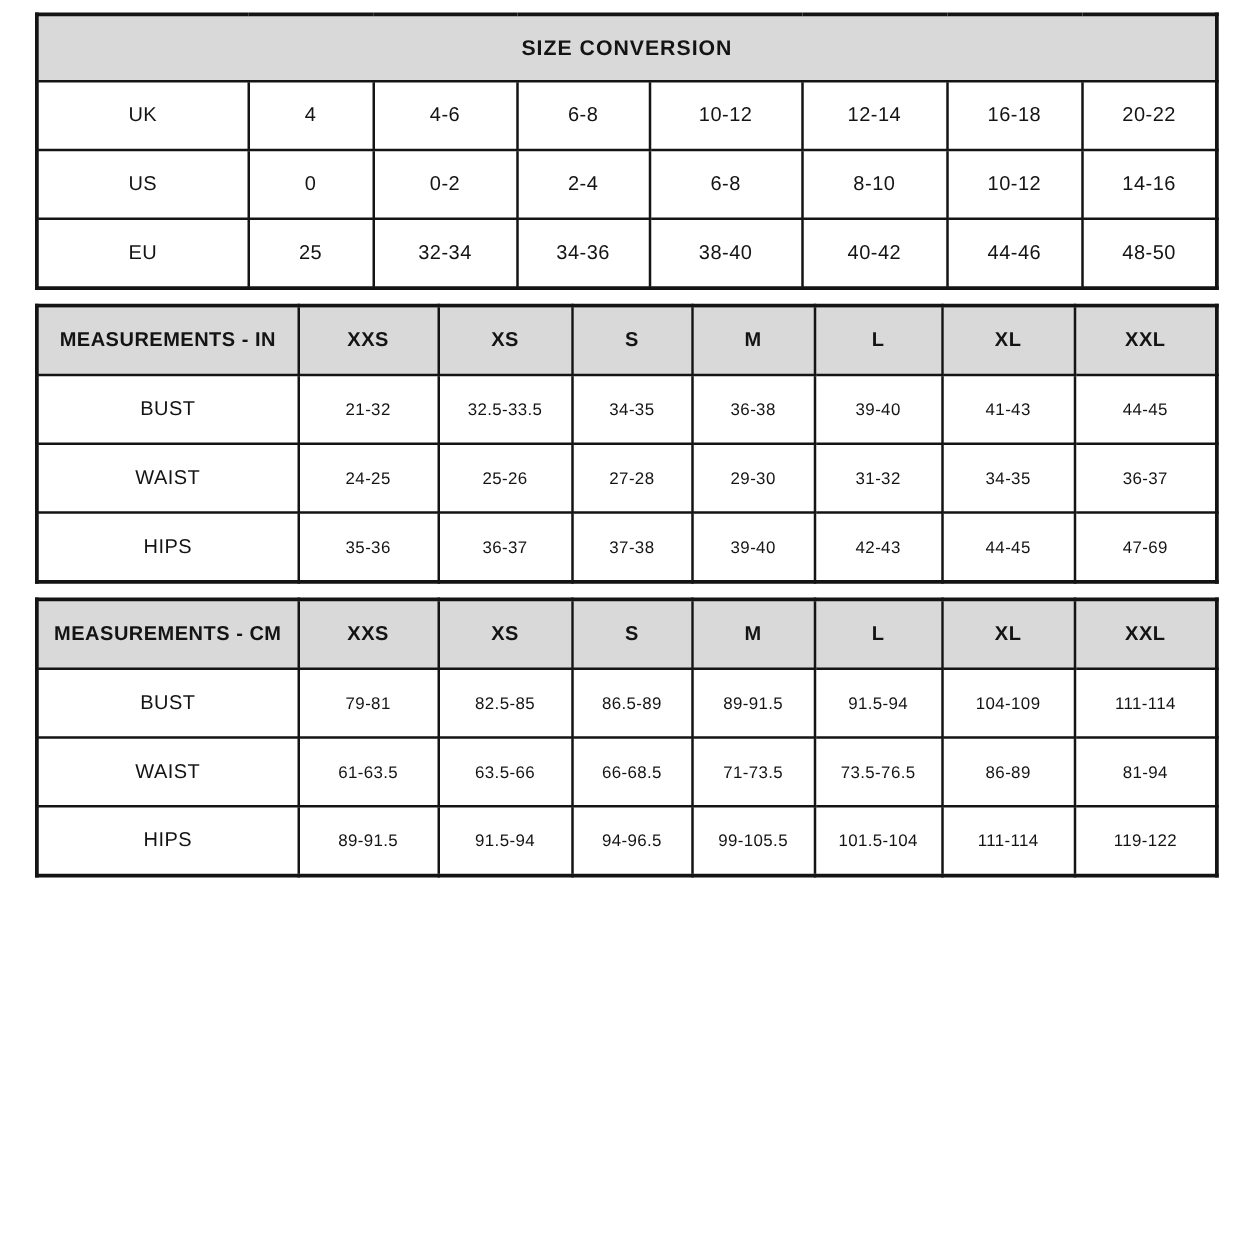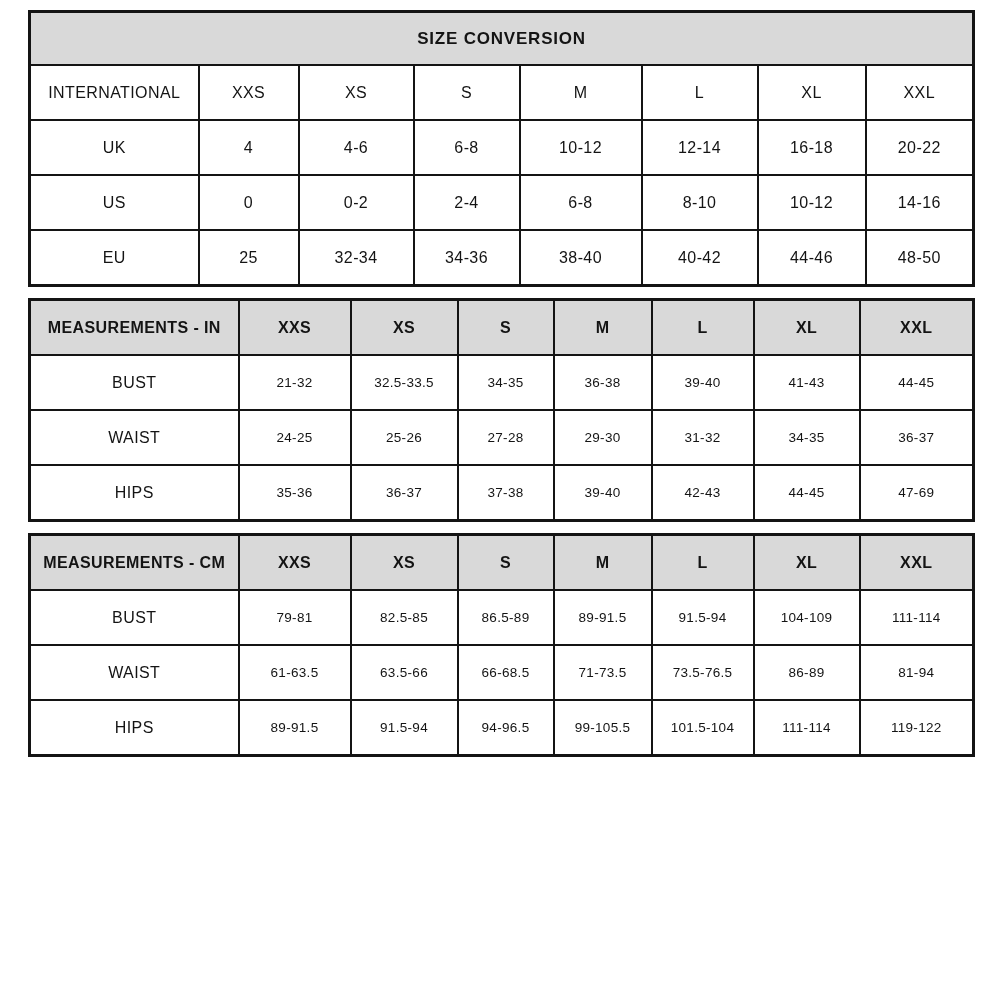--- a/index.html
+++ b/index.html
@@ -97,30 +97,20 @@
         <col style="width:106px">
       <col style="width:122px">
         <col style="width:116px">
         <col style="width:108px">
         <col style="width:108px">
     </colgroup>
     <thead>
       <tr>
         <th colspan="8" class="banner">SIZE CONVERSION</th>
       </tr>
-      <tr class="cols">
-          <th>INTERNATIONAL</th>
-          <th>XXS</th>
-          <th>XS</th>
-          <th>S</th>
-          <th>M</th>
-          <th>L</th>
-          <th>XL</th>
-          <th>XXL</th>
-        </tr>
     </thead>
     <tbody>
         <tr>
           <th>UK</th>
           <td>4</td>
           <td>4-6</td>
           <td>6-8</td>
           <td>10-12</td>
           <td>12-14</td>
           <td>16-18</td>

